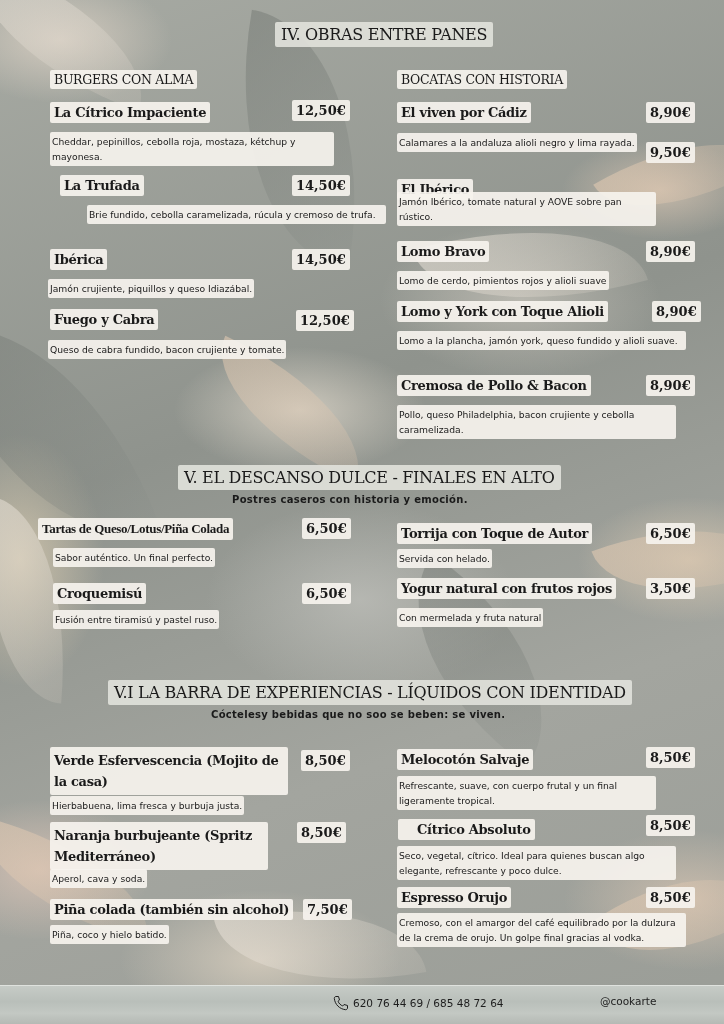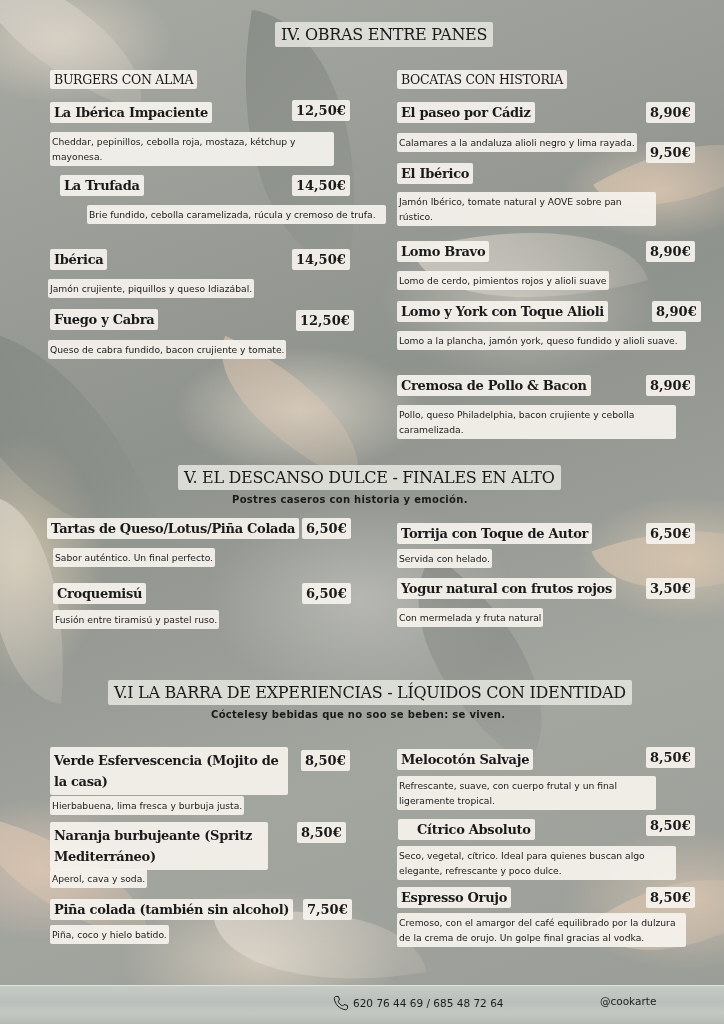--- a/index.html
+++ b/index.html
@@ -65,61 +65,61 @@
   <div class="leaf warm" style="left:600px;top:520px;width:170px;height:80px;transform:rotate(-20deg)"></div>
   <div class="leaf dark" style="left:380px;top:600px;width:200px;height:120px;transform:rotate(35deg)"></div>
   <div class="leaf warm" style="left:-30px;top:840px;width:190px;height:80px;transform:rotate(15deg)"></div>
   <div class="leaf" style="left:220px;top:900px;width:200px;height:90px;transform:rotate(-10deg)"></div>
   <div class="leaf warm" style="left:600px;top:870px;width:160px;height:90px;transform:rotate(-35deg)"></div>
 </div>
 
 <div class="chip title" style="left:275px;top:22px;">IV. OBRAS ENTRE PANES</div>
 
 <div class="chip sub-head" style="left:50px;top:70px;">BURGERS CON ALMA</div>
-<div class="chip name" style="left:50px;top:102px;">La Ibérica Impaciente</div>
+<div class="chip name" style="left:50px;top:102px;">La Cítrico Impaciente</div>
 <div class="chip price" style="left:292px;top:100px;">12,50€</div>
 <div class="chip desc" style="left:50px;top:132px;width:280px;">Cheddar, pepinillos, cebolla roja, mostaza, kétchup y mayonesa.</div>
 
 <div class="chip name" style="left:60px;top:175px;">La Trufada</div>
 <div class="chip price" style="left:292px;top:175px;">14,50€</div>
 <div class="chip desc" style="left:50px;top:205px;width:295px;margin-left:37px;">Brie fundido, cebolla caramelizada, rúcula y cremoso de trufa.</div>
 
 <div class="chip name" style="left:50px;top:249px;">Ibérica</div>
 <div class="chip price" style="left:292px;top:249px;">14,50€</div>
 <div class="chip desc" style="left:48px;top:279px;">Jamón crujiente, piquillos y queso Idiazábal.</div>
 
 <div class="chip name" style="left:50px;top:309px;">Fuego y Cabra</div>
 <div class="chip price" style="left:296px;top:310px;">12,50€</div>
 <div class="chip desc" style="left:48px;top:340px;">Queso de cabra fundido, bacon crujiente y tomate.</div>
 
 <div class="chip sub-head" style="left:397px;top:70px;">BOCATAS CON HISTORIA</div>
-<div class="chip name" style="left:397px;top:102px;">El paseo por Cádiz</div>
+<div class="chip name" style="left:397px;top:102px;">El viven por Cádiz</div>
 <div class="chip price" style="left:646px;top:102px;">8,90€</div>
 <div class="chip desc" style="left:397px;top:133px;">Calamares a la andaluza alioli negro y lima rayada.</div>
 
-<div class="chip name" style="left:397px;top:163px;text-align:right;">El Ibérico</div>
+<div class="chip name" style="left:397px;top:179px;text-align:right;">El Ibérico</div>
 <div class="chip price" style="left:646px;top:142px;">9,50€</div>
 <div class="chip desc" style="left:397px;top:192px;width:255px;">Jamón Ibérico, tomate natural y AOVE sobre pan rústico.</div>
 
 <div class="chip name" style="left:397px;top:241px;">Lomo Bravo</div>
 <div class="chip price" style="left:646px;top:241px;">8,90€</div>
 <div class="chip desc" style="left:397px;top:271px;">Lomo de cerdo, pimientos rojos y alioli suave</div>
 
 <div class="chip name" style="left:397px;top:301px;">Lomo  y York con Toque Alioli</div>
 <div class="chip price" style="left:652px;top:301px;">8,90€</div>
 <div class="chip desc" style="left:397px;top:331px;width:285px;">Lomo a la plancha, jamón york, queso fundido y alioli suave.</div>
 
 <div class="chip name" style="left:397px;top:375px;">Cremosa de Pollo &amp; Bacon</div>
 <div class="chip price" style="left:646px;top:375px;">8,90€</div>
 <div class="chip desc" style="left:397px;top:405px;width:275px;">Pollo, queso Philadelphia, bacon crujiente y cebolla caramelizada.</div>
 
 <div class="chip title" style="left:178px;top:465px;">V. EL DESCANSO DULCE - FINALES EN ALTO</div>
 <div class="chip tagline" style="left:229px;top:493px;">Postres caseros con historia y emoción.</div>
 
-<div class="chip name" style="left:47px;top:518px;">Tartas de Queso/Lotus/Piña Colada</div>
+<div class="chip name" style="left:38px;top:518px;font-family:Liberation Serif, serif;">Tartas de Queso/Lotus/Piña Colada</div>
 <div class="chip price" style="left:302px;top:518px;">6,50€</div>
 <div class="chip desc" style="left:53px;top:548px;text-align:right;">Sabor auténtico. Un final perfecto.</div>
 
 <div class="chip name" style="left:53px;top:583px;">Croquemisú</div>
 <div class="chip price" style="left:302px;top:583px;">6,50€</div>
 <div class="chip desc" style="left:53px;top:610px;">Fusión entre tiramisú y pastel ruso.</div>
 
 <div class="chip name" style="left:397px;top:523px;">Torrija con Toque de Autor</div>
 <div class="chip price" style="left:646px;top:523px;">6,50€</div>
 <div class="chip desc" style="left:397px;top:549px;">Servida con helado.</div>

